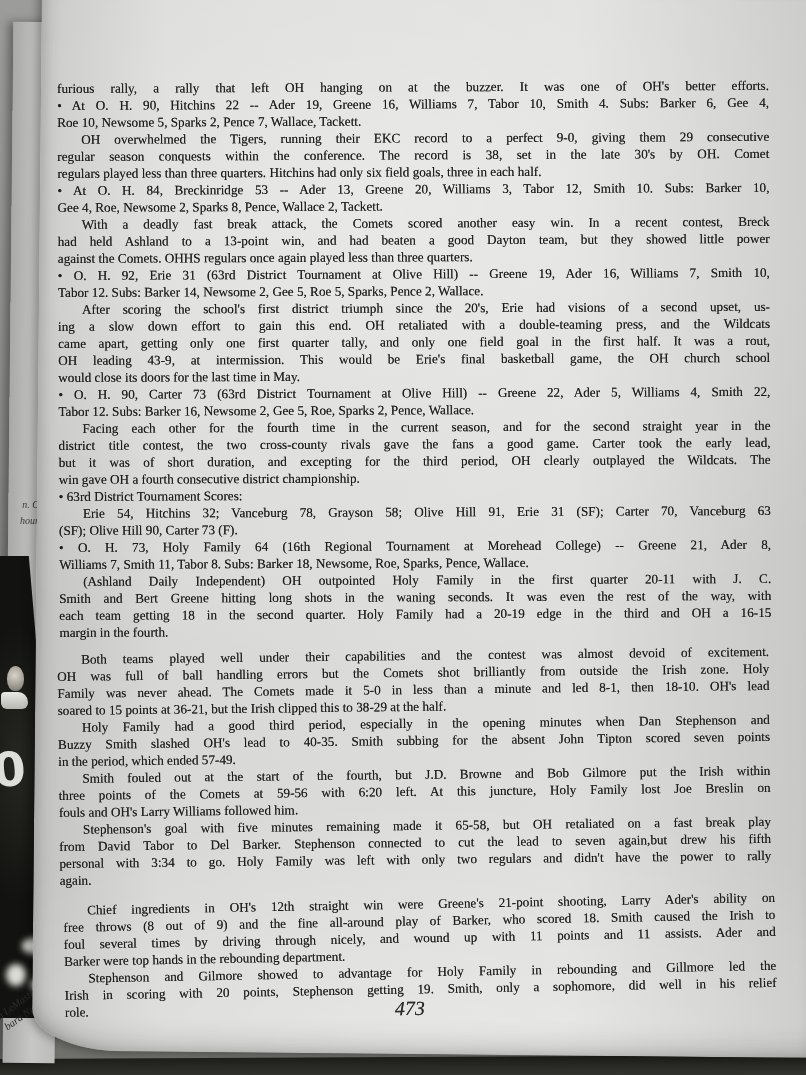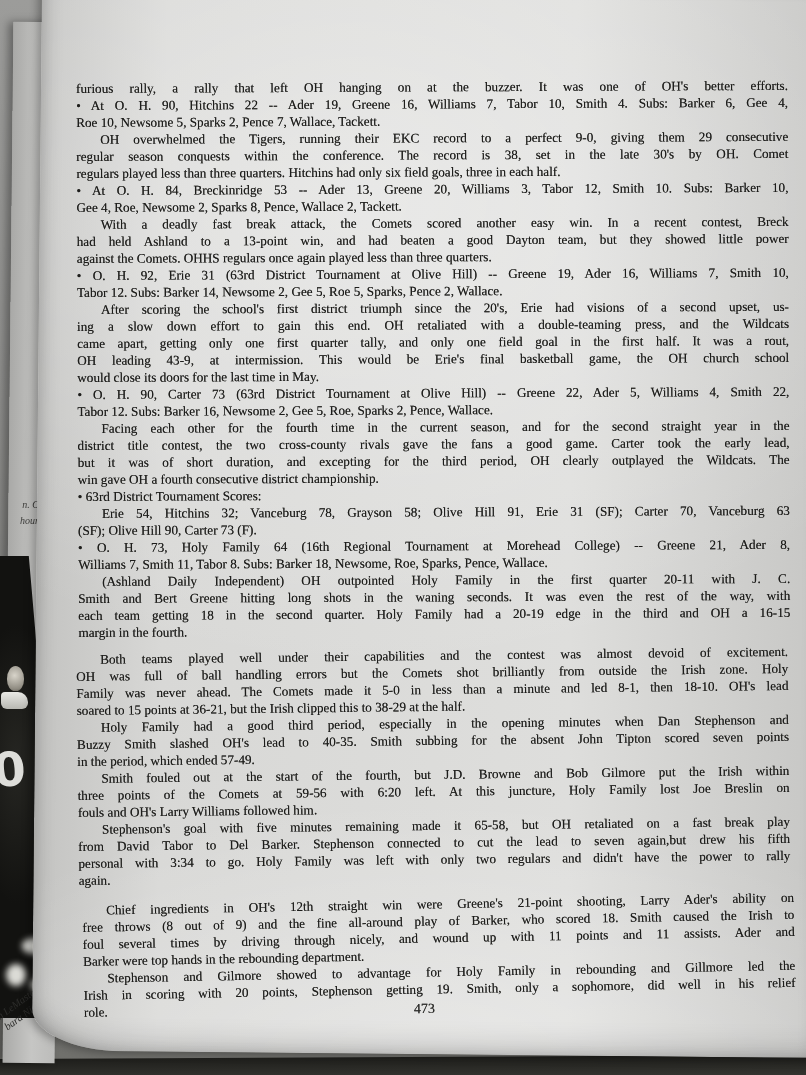--- a/index.html
+++ b/index.html
@@ -66,34 +66,34 @@
       radial-gradient(860px 420px at 52% 102%,rgba(255,255,255,0.34),rgba(255,255,255,0) 66%),
       linear-gradient(to right,#c3c3c1 0%,#d8d8d6 16%,#dededc 68%,#c7c7c5 100%);
     box-shadow:
       inset 0 -22px 28px -16px rgba(0,0,0,0.20),
       inset -10px 0 20px -10px rgba(0,0,0,0.22),
       inset 12px 0 22px -14px rgba(0,0,0,0.28),
       -4px 2px 8px rgba(0,0,0,0.30);
   }
   
   .content{
-    position:absolute;left:76px;top:80px;width:712px;z-index:5;
+    position:absolute;left:57px;top:80px;width:712px;z-index:5;
     font-size:13.2px;line-height:17.0px;color:#1d1d1b;
     text-shadow:0 0 0.6px rgba(40,40,38,0.75);
   }
   .tsection{transform-origin:left top;}
   .sec-a{transform:rotate(-0.25deg);}
   .sec-b{transform:rotate(-0.65deg);margin-top:10px;}
   .sec-c{transform:rotate(-1.05deg) translateX(6px);margin-top:13px;}
   .line{text-align:justify;text-align-last:justify;}
   .line.last{text-align-last:left;}
   .line.ind{text-indent:24px;}
   .page-number{
     position:absolute;left:338px;top:920px;
-    font-size:14px;color:#2a2a28;
+    font-style:italic;font-size:20px;color:#2a2a28;
     transform:rotate(-1deg);
   }
 </style>
 </head>
 <body>
 
 <div class="desk"></div>
 
 <div class="underpage"></div>
 

